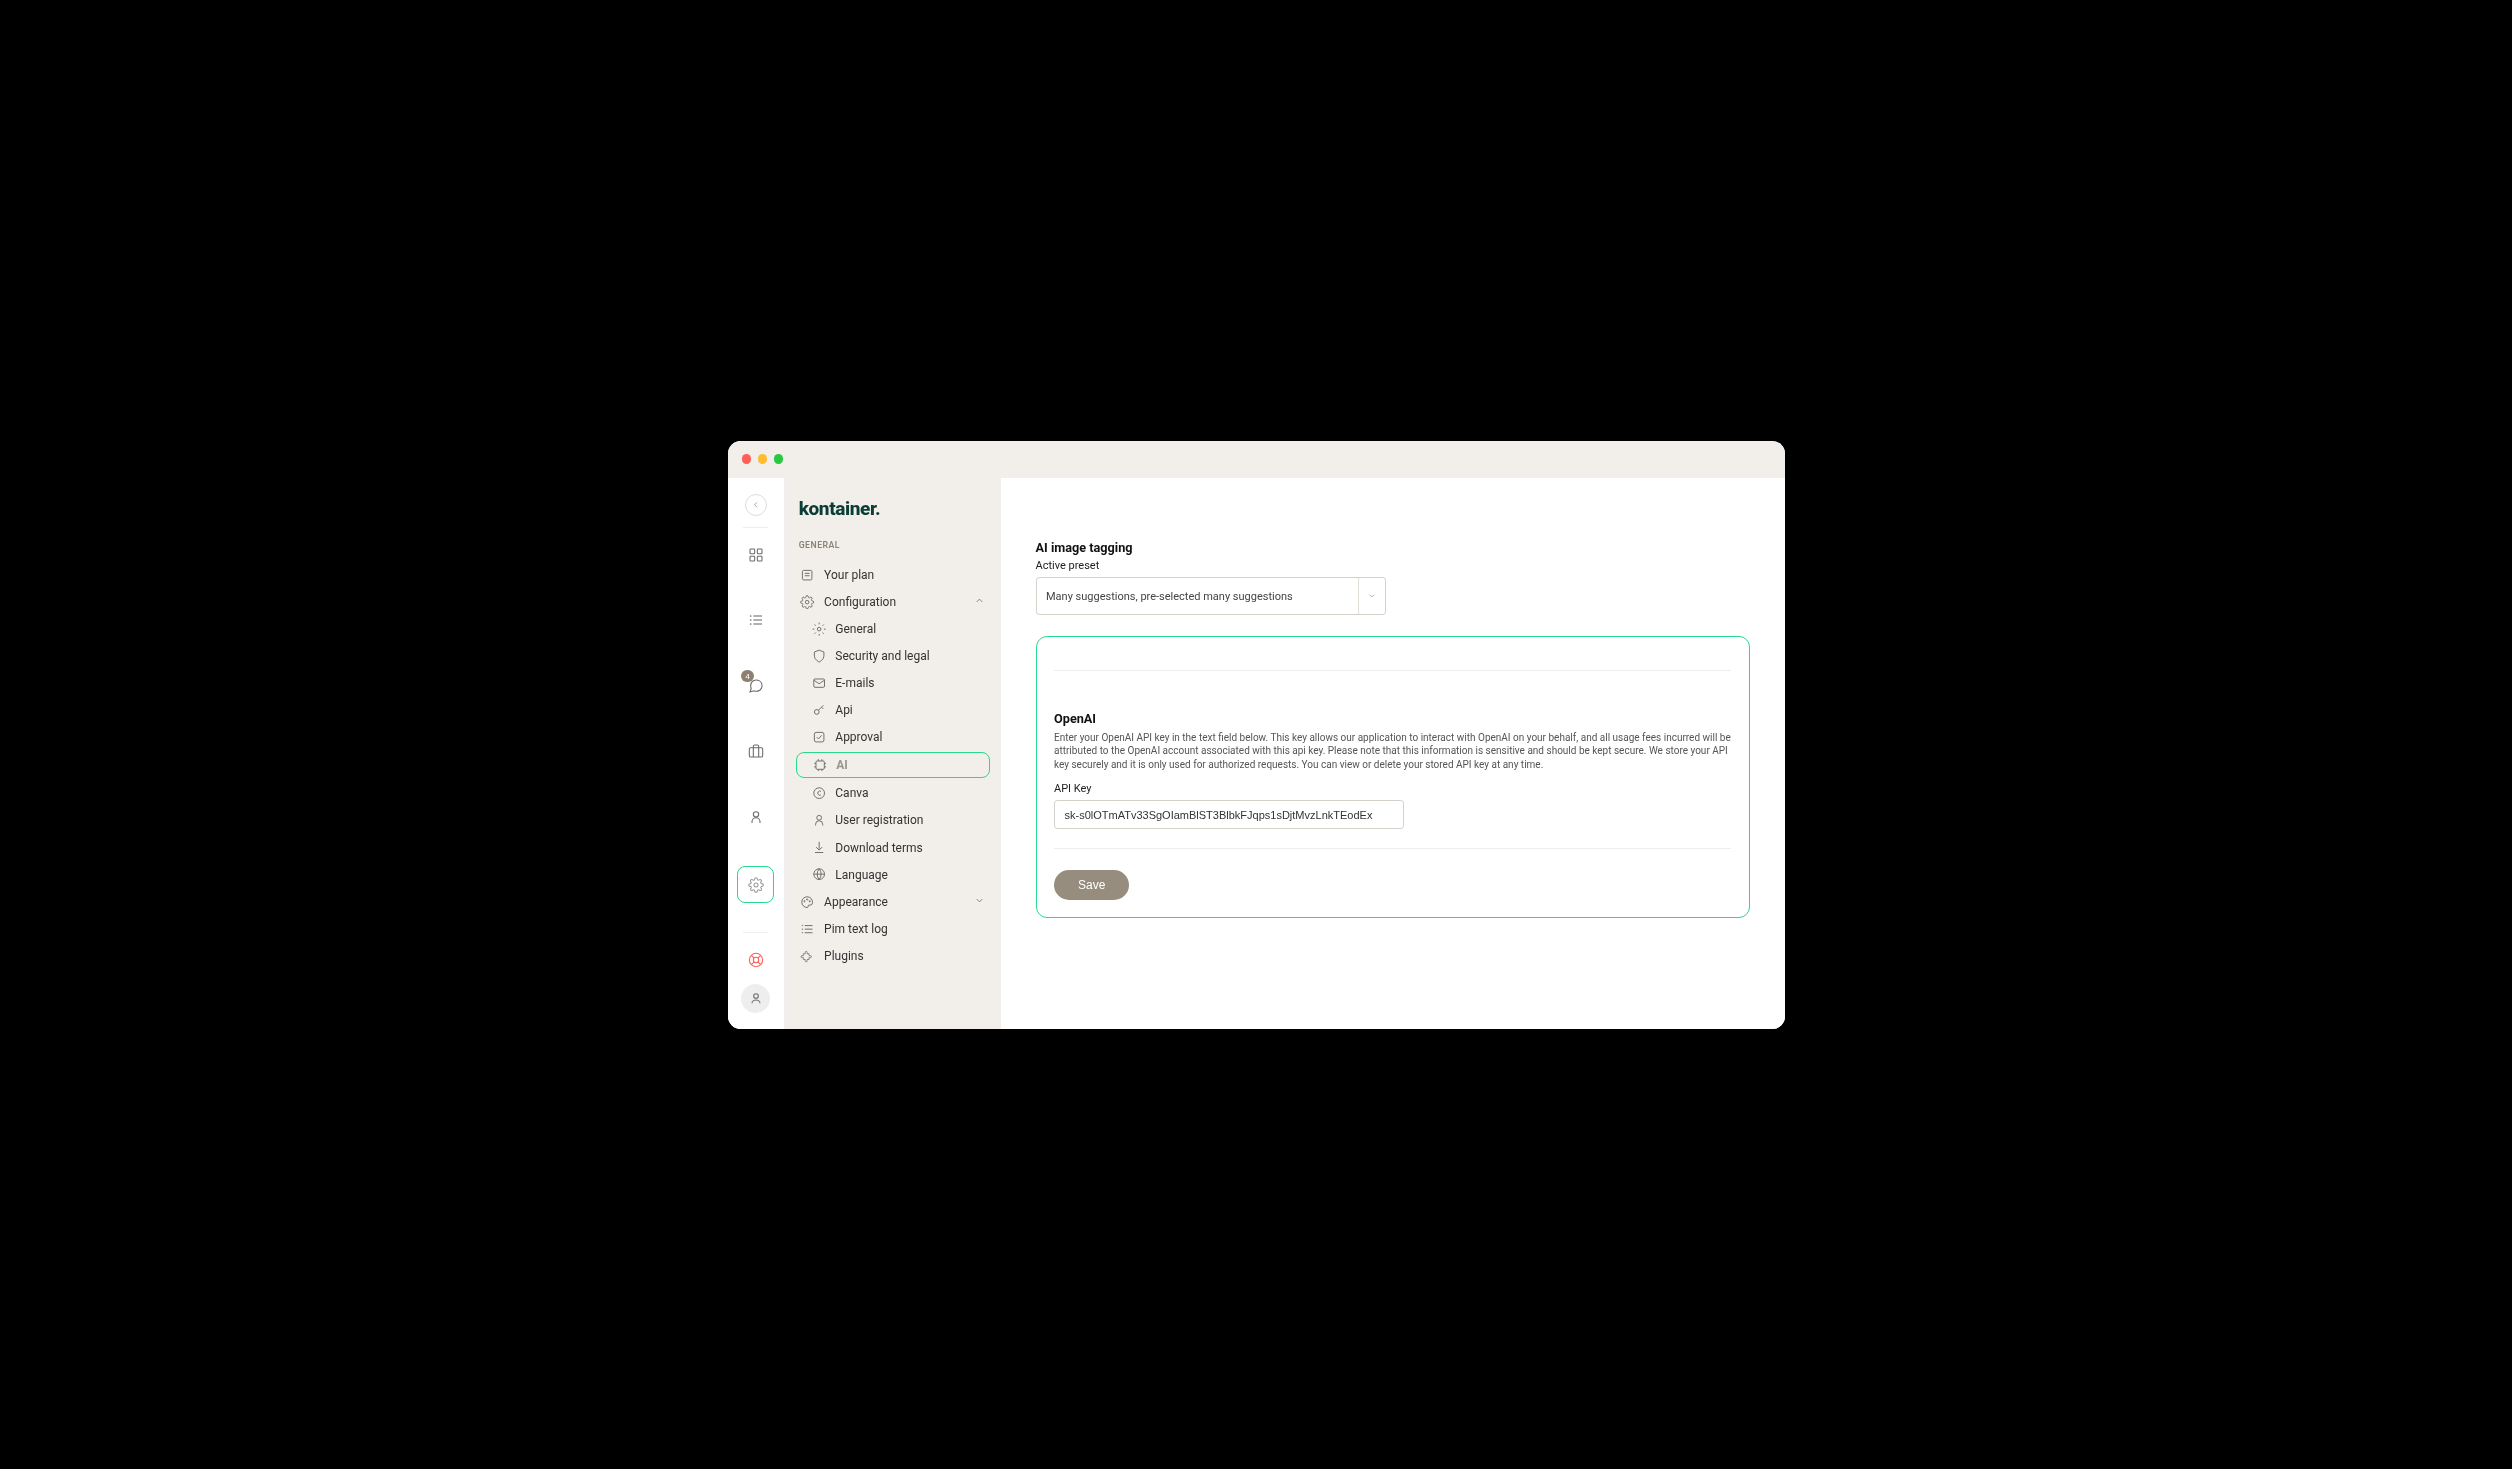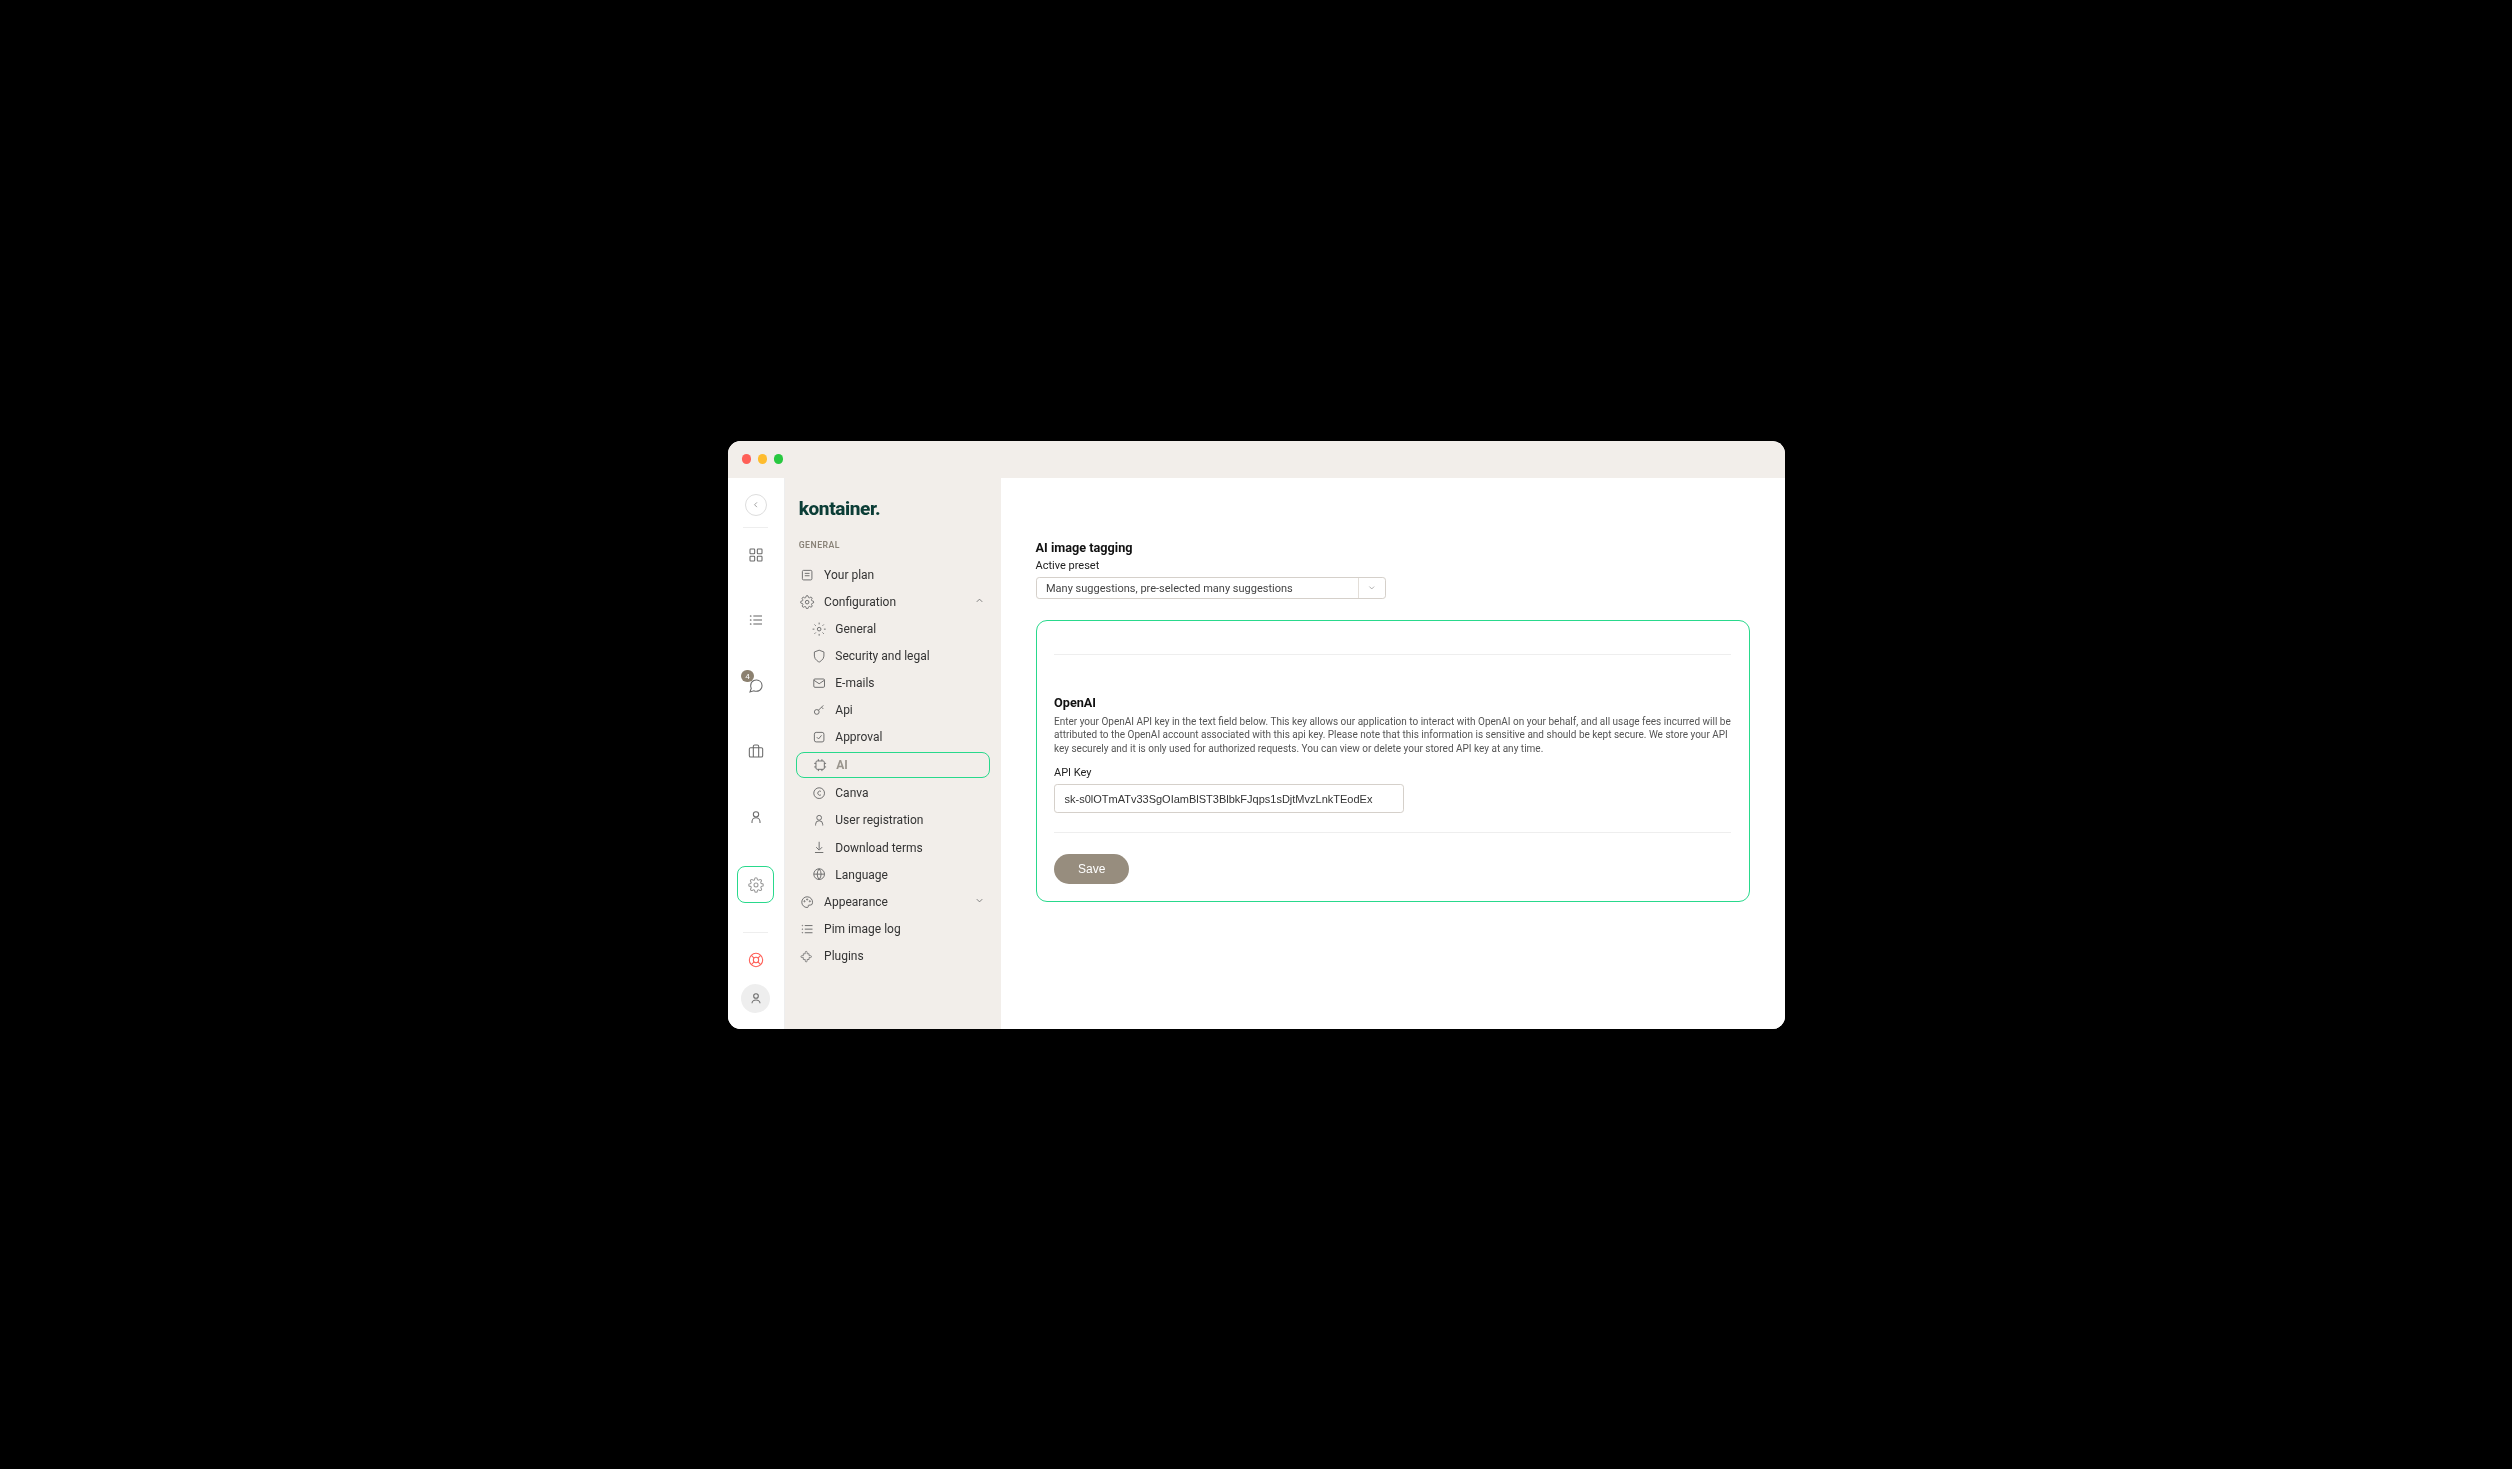--- a/index.html
+++ b/index.html
@@ -177,21 +177,21 @@
     margin-bottom: 4.8px;
     margin-top: 40px;
   }
   .field-label {
     font-size: 11px;
     color: #222;
     margin-bottom: 4.8px;
   }
   .select {
     width: 350px;
-    height: 22px;
+    height: 38px;
     border: 0.8px solid #d5d0ca;
     border-radius: 3.2px;
     display: flex;
     align-items: stretch;
     font-size: 11px;
     color: #444;
     background: #fff;
     cursor: pointer;
   }
   .select .sel-val {
@@ -471,21 +471,21 @@
         <span class="ico">
             <svg viewBox="0 0 24 24">
               <line x1="8" y1="6" x2="21" y2="6"></line>
               <line x1="8" y1="12" x2="21" y2="12"></line>
               <line x1="8" y1="18" x2="21" y2="18"></line>
               <circle cx="4" cy="6" r="0.5"></circle>
               <circle cx="4" cy="12" r="0.5"></circle>
               <circle cx="4" cy="18" r="0.5"></circle>
             </svg>
           </span>
-        <span>Pim image log</span>
+        <span>Pim text log</span>
       </div>
       <div class="nav-item">
         <span class="ico">
             <svg viewBox="0 0 24 24">
               <path d="M4 7h4V4a2 2 0 1 1 4 0v3h4v4h3a2 2 0 1 1 0 4h-3v4h-4v3a2 2 0 1 1-4 0v-3H4v-4H1a2 2 0 1 1 0-4h3V7z" transform="scale(0.8) translate(3 3)"></path>
             </svg>
           </span>
         <span>Plugins</span>
       </div>
     </div>

